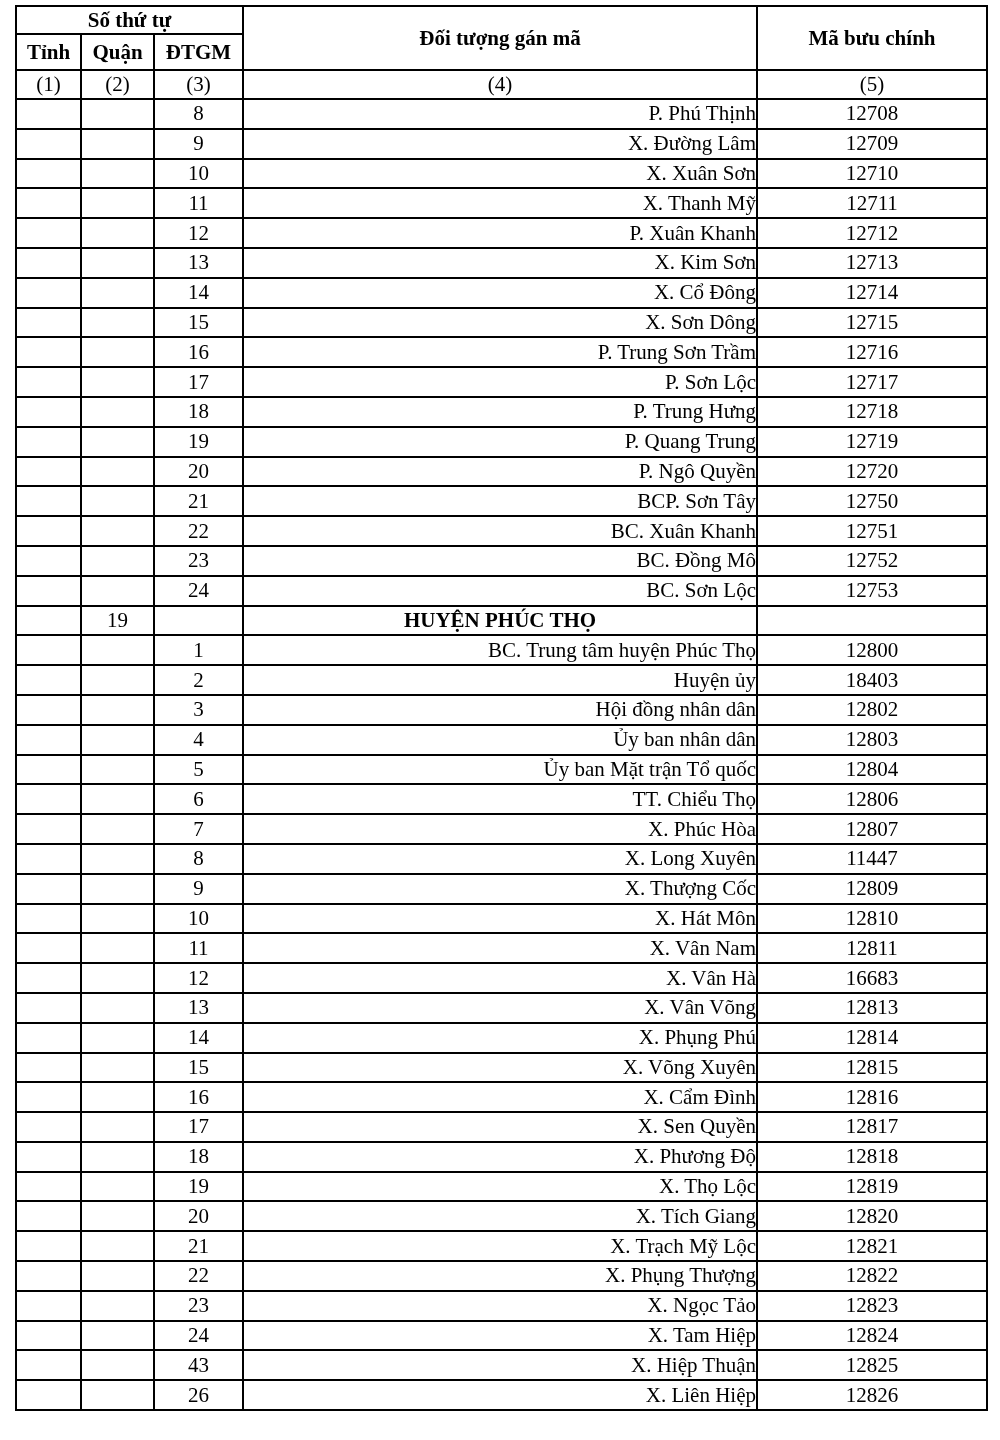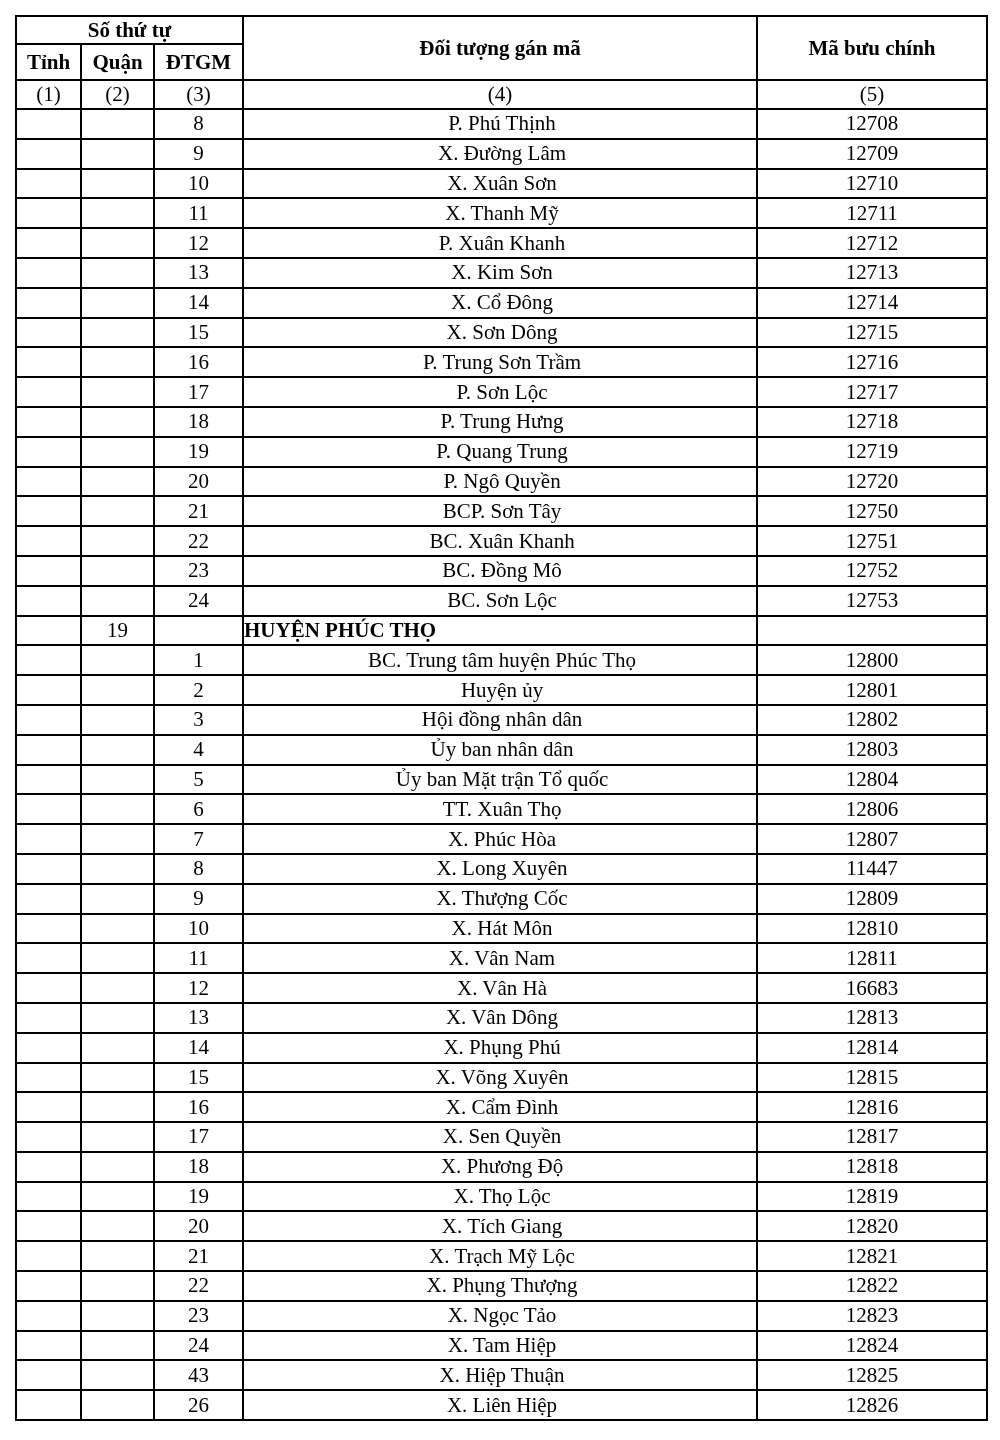--- a/index.html
+++ b/index.html
@@ -1,32 +1,32 @@
 <!DOCTYPE html>
 <html><head>
 <meta charset="utf-8">
 <style>
   html, body { margin:0; padding:0; background:#fff; }
   body { width:1000px; height:1440px; position:relative; font-family:"Liberation Serif", "DejaVu Serif", serif; color:#000; }
   table.postal {
-    position:absolute; left:15px; top:15px; width:971px;
+    position:absolute; left:15px; top:5px; width:971px;
     border-collapse:collapse; table-layout:fixed;
   }
   table.postal td, table.postal th {
     border:2px solid #000; padding:0; font-size:21px; line-height:1;
     overflow:hidden; white-space:nowrap;
   }
   th { font-weight:bold; }
   .h1 { height:28px; }
   .h2 { height:36px; }
   .h3 td { height:27px; text-align:center; }
   tr.row td { height:27.8px; }
   .c { text-align:center; }
-  .l { text-align:center; padding-left:4px !important;margin-left:8px; }
-  .section { font-weight:bold; text-align:left;margin-left:24px; }
+  .l { text-align:right; padding-left:4px !important;margin-left:8px; }
+  .section { font-weight:bold; text-align:center;margin-left:24px; }
 </style>
 </head>
 <body>
 
 <table class="postal">
   <colgroup>
     <col style="width:65px">
     <col style="width:73px">
     <col style="width:89px">
     <col style="width:514px">
@@ -183,21 +183,21 @@
         <td class="c"></td>
         <td class="c">1</td>
         <td class="l">BC. Trung tâm huyện Phúc Thọ</td>
         <td class="c">12800</td>
       </tr>
       <tr class="row">
         <td class="c"></td>
         <td class="c"></td>
         <td class="c">2</td>
         <td class="l">Huyện ủy</td>
-        <td class="c">12801</td>
+        <td class="c">18403</td>
       </tr>
       <tr class="row">
         <td class="c"></td>
         <td class="c"></td>
         <td class="c">3</td>
         <td class="l">Hội đồng nhân dân</td>
         <td class="c">12802</td>
       </tr>
       <tr class="row">
         <td class="c"></td>
@@ -210,21 +210,21 @@
         <td class="c"></td>
         <td class="c"></td>
         <td class="c">5</td>
         <td class="l">Ủy ban Mặt trận Tổ quốc</td>
         <td class="c">12804</td>
       </tr>
       <tr class="row">
         <td class="c"></td>
         <td class="c"></td>
         <td class="c">6</td>
-        <td class="l">TT. Xuân Thọ</td>
+        <td class="l">TT. Chiểu Thọ</td>
         <td class="c">12806</td>
       </tr>
       <tr class="row">
         <td class="c"></td>
         <td class="c"></td>
         <td class="c">7</td>
         <td class="l">X. Phúc Hòa</td>
         <td class="c">12807</td>
       </tr>
       <tr class="row">
@@ -259,21 +259,21 @@
         <td class="c"></td>
         <td class="c"></td>
         <td class="c">12</td>
         <td class="l">X. Vân Hà</td>
         <td class="c">16683</td>
       </tr>
       <tr class="row">
         <td class="c"></td>
         <td class="c"></td>
         <td class="c">13</td>
-        <td class="l">X. Vân Dông</td>
+        <td class="l">X. Vân Võng</td>
         <td class="c">12813</td>
       </tr>
       <tr class="row">
         <td class="c"></td>
         <td class="c"></td>
         <td class="c">14</td>
         <td class="l">X. Phụng Phú</td>
         <td class="c">12814</td>
       </tr>
       <tr class="row">

